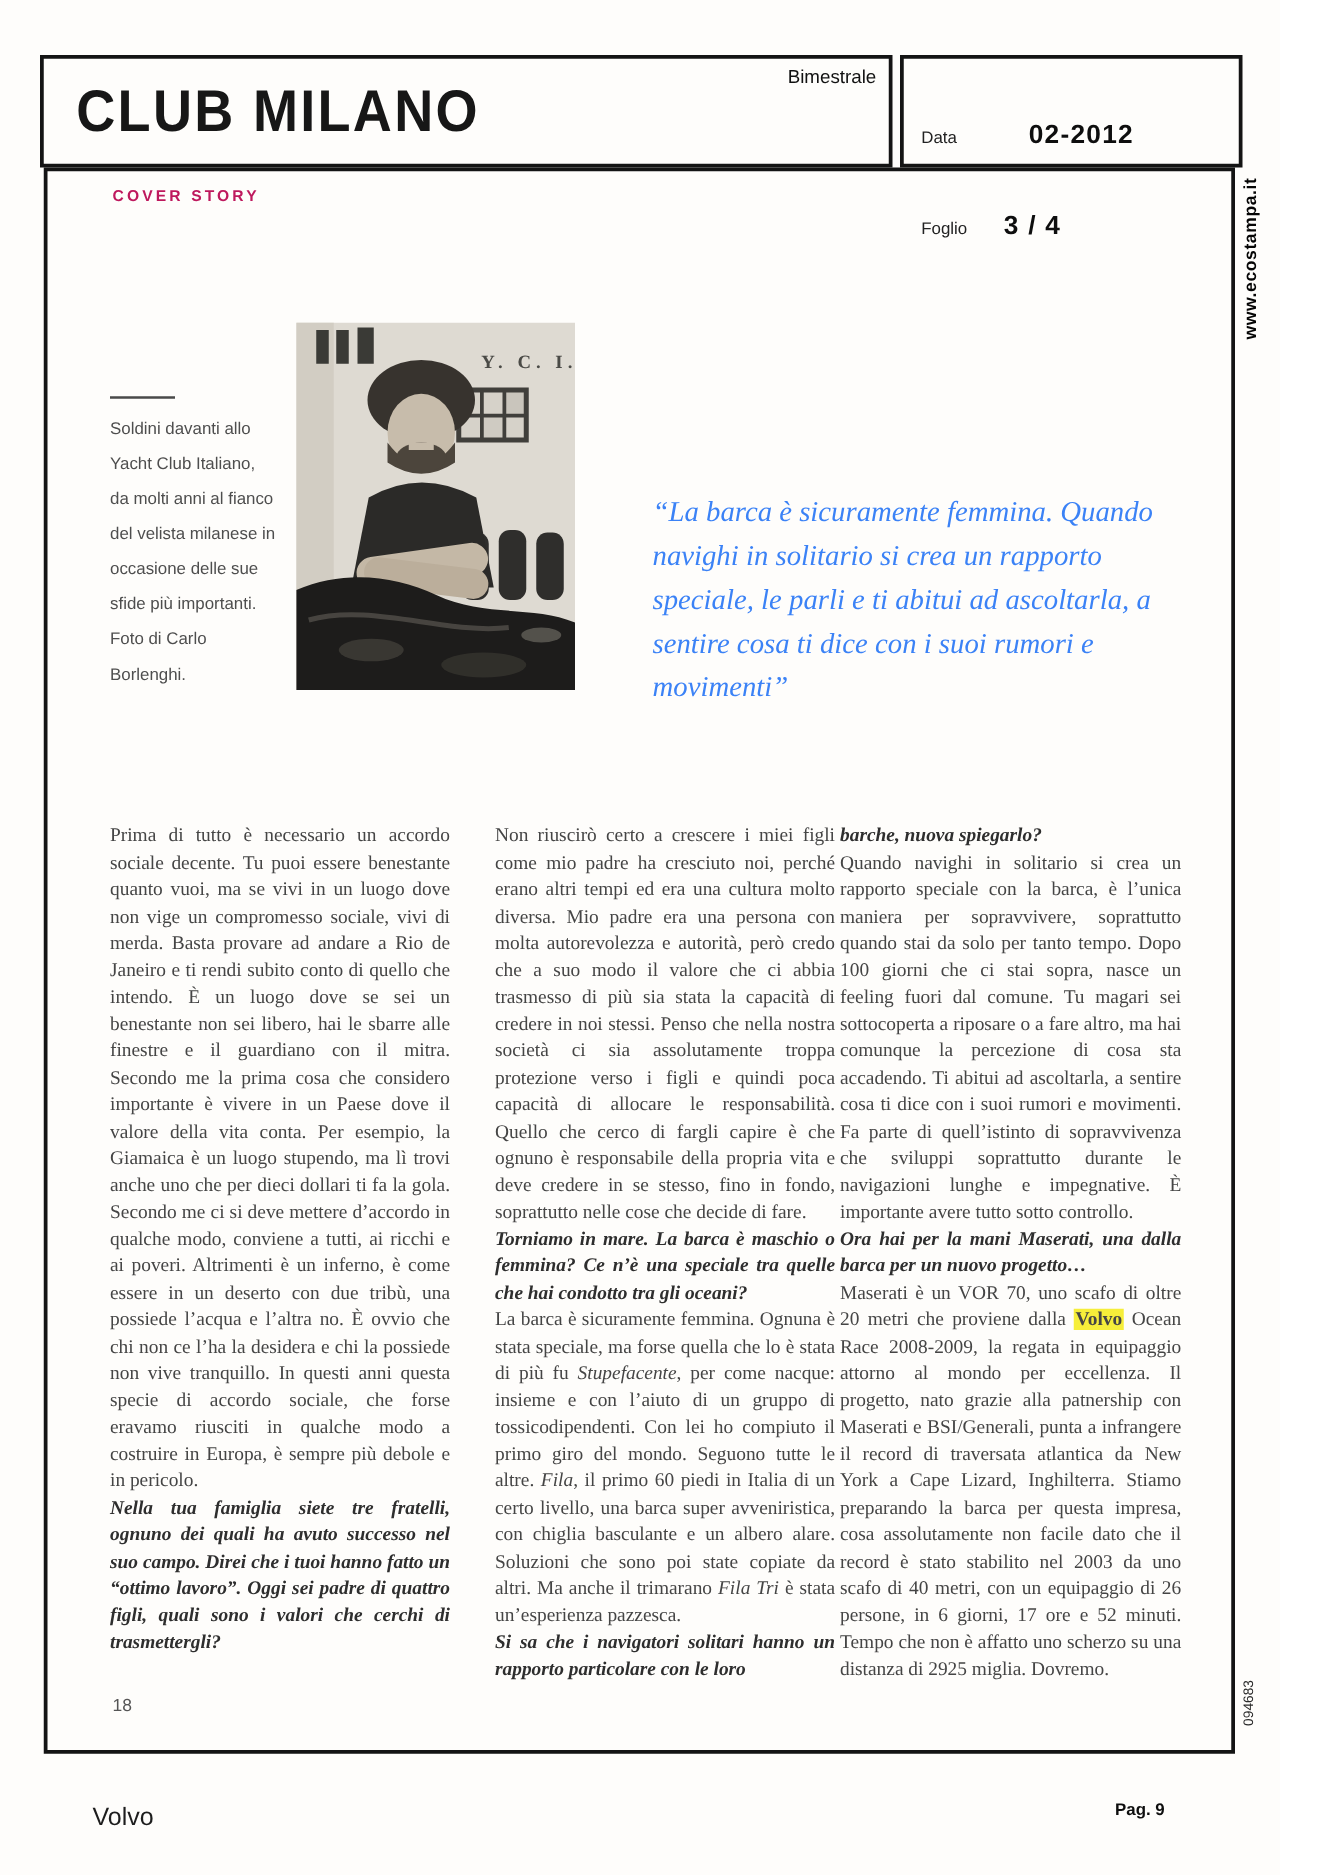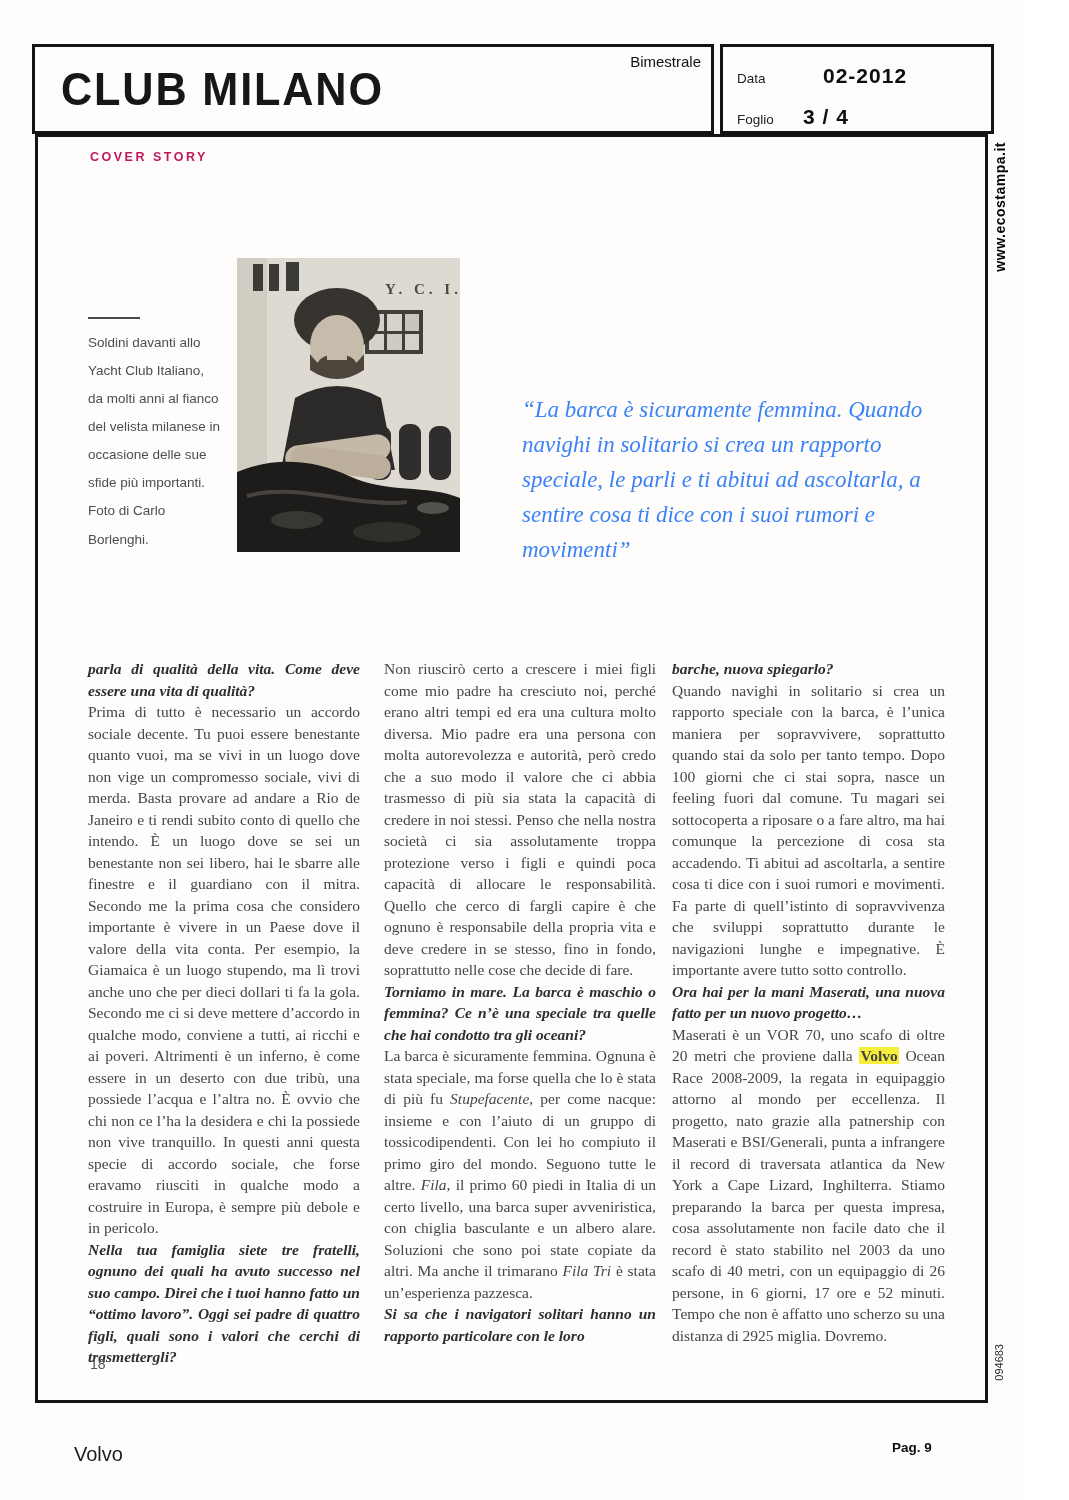--- a/index.html
+++ b/index.html
@@ -12,21 +12,21 @@
   
   .hdr-box1 { position:absolute; left:32px; top:44px; width:676px; height:84px;
     border:3px solid #141414; background:#fefdfb; }
   .club-title { position:absolute; left:26px; top:14px;
     font-size:47px; font-weight:800; letter-spacing:2px; color:#171717;
     transform:scaleX(.92); transform-origin:left top; white-space:nowrap; }
   .bimestrale { position:absolute; right:10px; top:6px; font-size:15px; color:#111; }
 
   .hdr-box2 { position:absolute; left:720px; top:44px; width:268px; height:84px;
     border:3px solid #141414; background:#fefdfb; }
-  .meta-row { display:flex; align-items:baseline; padding:17px 0 0 14px; }
+  .meta-row { display:flex; align-items:baseline; padding:17px 0 0 14px;margin-top:32px; }
   .meta-label { width:66px; font-size:13.5px; color:#222; }
   .meta-value { font-size:21px; font-weight:bold; color:#0e0e0e; letter-spacing:1px; }
   .meta-row.first .meta-value { margin-left:20px; }
 
   
   .main-frame { position:absolute; left:35px; top:134px; width:947px; height:1263px;
     border:3px solid #141414; background:transparent; }
 
   .cover-story { position:absolute; left:90px; top:150px; font-size:12.5px;
     font-weight:bold; letter-spacing:2.5px; color:#be185d; }
@@ -39,21 +39,21 @@
 
   
   .pull-quote { position:absolute; left:522px; top:392px; width:412px;
     font-family:"Liberation Serif", serif; font-style:italic;
     font-size:23px; line-height:35px; color:#3b82f6; }
 
   
   .col { position:absolute; top:658px; width:272px; text-align:justify;
     font-family:"Liberation Serif", serif; font-size:15.5px; line-height:21.5px;
     color:#454545; hyphens:auto; -webkit-hyphens:auto; }
-  .col-1 { left:88px; } .col-2 { left:384px; } .col-3 { left:672px; width:273px; }
+  .col-1 { left:88px; } .col-2 { left:396px; } .col-3 { left:672px; width:273px; }
   .col p { margin:0; }
   .q { font-weight:bold; font-style:italic; color:#2e2e2e; }
   .it { font-style:italic; }
   .hl { background:var(--hl,#f6ee3a); padding:0 1px; font-weight:bold; }
 
   .page-number { position:absolute; left:90px; top:1356px; font-size:14px; color:#555; }
 
   
   .vert { position:absolute; writing-mode:vertical-rl; transform:rotate(180deg); white-space:nowrap; }
   .site-vert { left:992px; top:142px; font-size:14px; font-weight:bold; color:#050505; letter-spacing:.5px; }
@@ -145,36 +145,35 @@
       <ellipse cx="196" cy="250" rx="16" ry="6" fill="#8a857b" opacity=".5"></ellipse>
     </g>
   </svg>
 
   <div class="caption-rule"></div>
   <div class="caption">Soldini davanti allo Yacht Club Italiano, da molti anni al fianco del velista milanese in occasione delle sue sfide più importanti. Foto di Carlo Borlenghi.</div>
 
   <div class="pull-quote">“La barca è sicuramente femmina. Quando navighi in solitario si crea un rapporto speciale, le parli e ti abitui ad ascoltarla, a sentire cosa ti dice con i suoi rumori e movimenti”</div>
 
   <div class="col col-1" lang="it">
-    <p class="q">parla di qualità della vita. Come deve essere una vita di qualità?</p>
     <p>Prima di tutto è necessario un accordo sociale decente. Tu puoi essere benestante quanto vuoi, ma se vivi in un luogo dove non vige un compromesso sociale, vivi di merda. Basta provare ad andare a Rio de Janeiro e ti rendi subito conto di quello che intendo. È un luogo dove se sei un benestante non sei libero, hai le sbarre alle finestre e il guardiano con il mitra. Secondo me la prima cosa che considero importante è vivere in un Paese dove il valore della vita conta. Per esempio, la Giamaica è un luogo stupendo, ma lì trovi anche uno che per dieci dollari ti fa la gola. Secondo me ci si deve mettere d’accordo in qualche modo, conviene a tutti, ai ricchi e ai poveri. Altrimenti è un inferno, è come essere in un deserto con due tribù, una possiede l’acqua e l’altra no. È ovvio che chi non ce l’ha la desidera e chi la possiede non vive tranquillo. In questi anni questa specie di accordo sociale, che forse eravamo riusciti in qualche modo a costruire in Europa, è sempre più debole e in pericolo.</p>
     <p class="q">Nella tua famiglia siete tre fratelli, ognuno dei quali ha avuto successo nel suo campo. Direi che i tuoi hanno fatto un “ottimo lavoro”. Oggi sei padre di quattro figli, quali sono i valori che cerchi di trasmettergli?</p>
   </div>
 
   <div class="col col-2" lang="it">
     <p>Non riuscirò certo a crescere i miei figli come mio padre ha cresciuto noi, perché erano altri tempi ed era una cultura molto diversa. Mio padre era una persona con molta autorevolezza e autorità, però credo che a suo modo il valore che ci abbia trasmesso di più sia stata la capacità di credere in noi stessi. Penso che nella nostra società ci sia assolutamente troppa protezione verso i figli e quindi poca capacità di allocare le responsabilità. Quello che cerco di fargli capire è che ognuno è responsabile della propria vita e deve credere in se stesso, fino in fondo, soprattutto nelle cose che decide di fare.</p>
     <p class="q">Torniamo in mare. La barca è maschio o femmina? Ce n’è una speciale tra quelle che hai condotto tra gli oceani?</p>
     <p><span>La barca è sicuramente femmina. Ognuna è stata speciale, ma forse quella che lo è stata di più fu </span><span class="it">Stupefacente</span><span>, per come nacque: insieme e con l’aiuto di un gruppo di tossicodipendenti. Con lei ho compiuto il primo giro del mondo. Seguono tutte le altre. </span><span class="it">Fila</span><span>, il primo 60 piedi in Italia di un certo livello, una barca super avveniristica, con chiglia basculante e un albero alare. Soluzioni che sono poi state copiate da altri. Ma anche il trimarano </span><span class="it">Fila Tri</span><span> è stata un’esperienza pazzesca.</span></p>
     <p class="q">Si sa che i navigatori solitari hanno un rapporto particolare con le loro</p>
   </div>
 
   <div class="col col-3" lang="it">
     <p class="q">barche, nuova spiegarlo?</p>
     <p>Quando navighi in solitario si crea un rapporto speciale con la barca, è l’unica maniera per sopravvivere, soprattutto quando stai da solo per tanto tempo. Dopo 100 giorni che ci stai sopra, nasce un feeling fuori dal comune. Tu magari sei sottocoperta a riposare o a fare altro, ma hai comunque la percezione di cosa sta accadendo. Ti abitui ad ascoltarla, a sentire cosa ti dice con i suoi rumori e movimenti. Fa parte di quell’istinto di sopravvivenza che sviluppi soprattutto durante le navigazioni lunghe e impegnative. È importante avere tutto sotto controllo.</p>
-    <p class="q">Ora hai per la mani Maserati, una nuova fatto per un nuovo progetto…</p>
+    <p class="q">Ora hai per la mani Maserati, una dalla barca per un nuovo progetto…</p>
     <p><span>Maserati è un VOR 70, uno scafo di oltre 20 metri che proviene dalla </span><span class="hl">Volvo</span><span> Ocean Race 2008-2009, la regata in equipaggio attorno al mondo per eccellenza. Il progetto, nato grazie alla patnership con Maserati e BSI/Generali, punta a infrangere il record di traversata atlantica da New York a Cape Lizard, Inghilterra. Stiamo preparando la barca per questa impresa, cosa assolutamente non facile dato che il record è stato stabilito nel 2003 da uno scafo di 40 metri, con un equipaggio di 26 persone, in 6 giorni, 17 ore e 52 minuti. Tempo che non è affatto uno scherzo su una distanza di 2925 miglia. Dovremo.</span></p>
   </div>
 
   <div class="page-number">18</div>
 
   <div class="vert site-vert">www.ecostampa.it</div>
   <div class="vert clip-vert">094683</div>
 
   <div class="client-name">Volvo</div>
   <div class="page-ref">Pag. 9</div>

